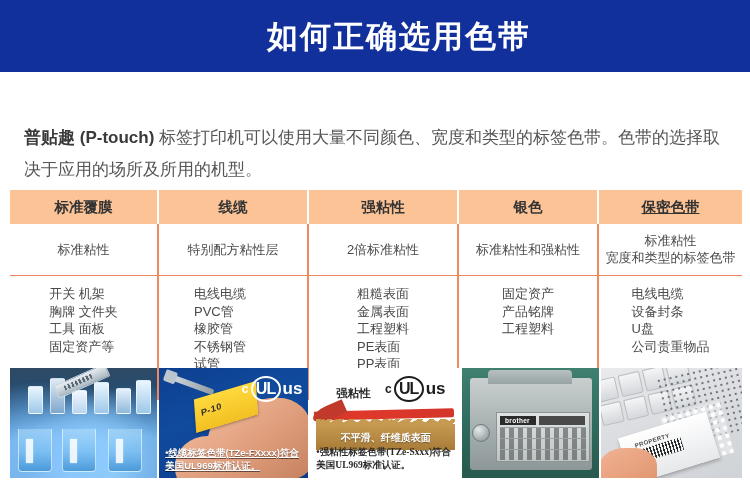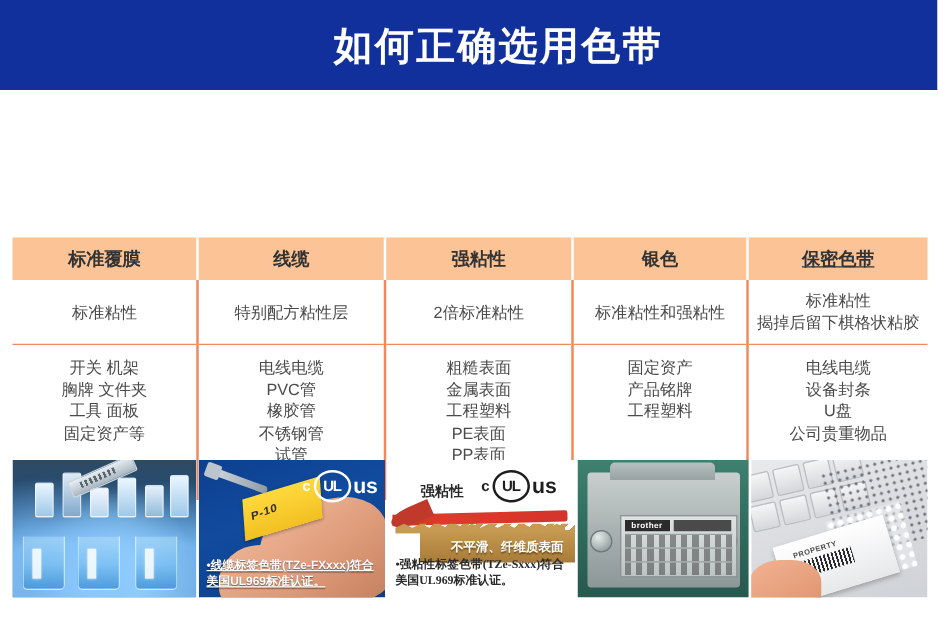--- a/index.html
+++ b/index.html
@@ -63,21 +63,21 @@
   .row-adhesive td:last-child{border-right:none;}
 
   .row-uses td{
     border-right:2px solid #f08a5d;
     vertical-align:top;
     font-size:13px;line-height:17.5px;color:#4a4a4a;
     padding:9px 0 10px;
     text-align:center;
   }
   .row-uses td:last-child{border-right:none;}
-  .uses-inner{display:inline-block;text-align:center;}
+  .uses-inner{display:inline-block;text-align:left;}
 
   
   .strip{
     position:absolute;left:10px;top:368px;width:732px;height:110px;
     display:flex;gap:2px;
   }
   .cellimg{position:relative;overflow:hidden;background:#ffffff;}
   .w1{width:148px;} .w2{width:150px;} .w3{width:150px;}
   .w4{width:138px;} .w5{width:142px;}
 
@@ -163,21 +163,21 @@
   }
   .ul{
     position:absolute;display:flex;align-items:center;gap:2px;
     font-weight:bold;
   }
   .ul .c{font-size:12px;}
   .ul .mark{
     width:26px;height:22px;border-radius:50%;
     border:2.5px solid currentColor;
     display:flex;align-items:center;justify-content:center;
-    font-size:12px;letter-spacing:-1px;
+    font-size:16px;letter-spacing:-1px;
   }
   .ul .us{font-size:17px;}
   .ul-white{right:6px;top:8px;color:#ffffff;}
   .ul-dark{right:14px;top:8px;color:#1d1d1d;}
   .cap{
     position:absolute;left:6px;right:4px;bottom:6px;
     font-size:9.5px;line-height:13px;font-weight:bold;
   }
   .cap-white{color:#ffffff;text-shadow:0 1px 1px rgba(0,0,0,.5);text-decoration:underline;}
   .cap-dark{color:#2b2b2b;font-family:Liberation Serif, serif;}
@@ -194,21 +194,20 @@
     border-radius:0 2px 2px 0;
     transform:rotate(-1.5deg);
   }
   .redtape:before{
     content:"";position:absolute;left:-2px;top:-6px;width:34px;height:14px;
     background:#c0392b;border-radius:60% 0 0 60%;transform:rotate(-22deg);
   }
   .rough{
     position:absolute;left:6px;top:56px;width:139px;height:26px;
     background:linear-gradient(180deg,#c79a52,#a87c38);
-    margin-left:20px;
   }
   .rough:before{
     content:"";position:absolute;left:0;top:-5px;width:100%;height:7px;
     background:
       repeating-linear-gradient(135deg,#c79a52 0 4px,transparent 4px 8px);
   }
   .rough span{
     position:absolute;left:0;right:0;top:7px;text-align:center;
     font-size:10px;font-weight:bold;color:#ffffff;
     text-shadow:0 1px 1px rgba(0,0,0,.4);
@@ -312,20 +311,21 @@
 </style>
 </head>
 <body>
 
 <div class="page">
 
   <div class="banner">
     <div class="banner-title">如何正确选用色带</div>
   </div>
 
+  <p class="intro"><b>普贴趣 (P-touch)</b><span> 标签打印机可以使用大量不同颜色、宽度和类型的标签色带。色带的选择取决于应用的场所及所用的机型。</span></p>
 
   <table class="tbl">
     <colgroup>
         <col class="c1">
         <col class="c2">
         <col class="c3">
         <col class="c4">
         <col class="c5">
       </colgroup>
     <thead>
@@ -346,21 +346,21 @@
           <div>特别配方粘性层</div>
         </td>
         <td>
           <div>2倍标准粘性</div>
         </td>
         <td>
           <div>标准粘性和强粘性</div>
         </td>
         <td>
           <div>标准粘性</div>
-          <div>揭掉后留下棋格状粘胶</div>
+          <div>宽度和类型的标签色带</div>
         </td>
       </tr>
       <tr class="row-uses">
         <td><div class="uses-inner">
           <div>开关  机架</div>
           <div>胸牌  文件夹</div>
           <div>工具  面板</div>
           <div>固定资产等</div>
         </div></td>
         <td><div class="uses-inner">

